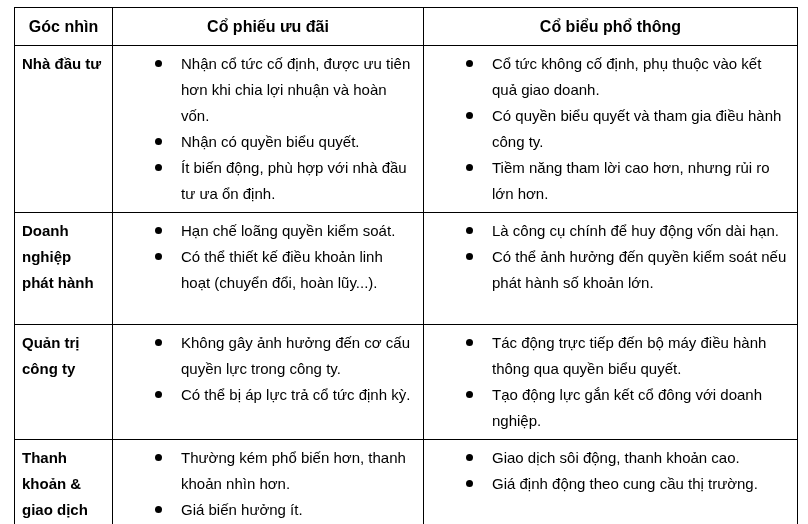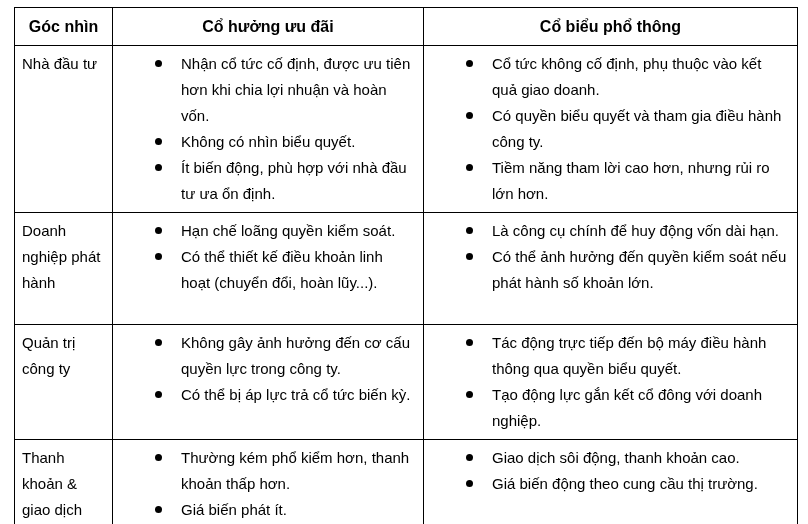--- a/index.html
+++ b/index.html
@@ -48,21 +48,21 @@
   table.compare tbody tr.r2 { height: 108px; }
   table.compare tbody tr.r3 { height: 87px;  }
 
   table.compare tbody td {
     vertical-align: top;
     font-size: 15px;
     line-height: 26px;
     padding: 5px 8px 5px 5px;
   }
   td.row-label {
-    font-weight: normal;
+    font-weight: bold;
     padding-left: 7px !important;
     padding-right: 10px !important;
   }
   td.bullets ul {
     margin: 0;
     padding: 0 0 0 36px;
     list-style: none;
   }
   td.bullets li {
     position: relative;
@@ -84,31 +84,31 @@
 <div class="canvas">
   <table class="compare">
     <colgroup>
       <col class="c-label">
       <col class="c-pref">
       <col class="c-common">
     </colgroup>
     <thead>
       <tr>
         <th>Góc nhìn</th>
-        <th>Cổ hưởng ưu đãi</th>
+        <th>Cổ phiếu ưu đãi</th>
         <th>Cổ biểu phổ thông</th>
       </tr>
     </thead>
     <tbody>
       <tr class="r0">
         <td class="row-label">Nhà đầu tư</td>
         <td class="bullets">
           <ul>
             <li><span class="dot"></span><span>Nhận cổ tức cố định, được ưu tiên hơn khi chia lợi nhuận và hoàn vốn.</span></li>
-            <li><span class="dot"></span><span>Không có nhìn biểu quyết.</span></li>
+            <li><span class="dot"></span><span>Nhận có quyền biểu quyết.</span></li>
             <li><span class="dot"></span><span>Ít biến động, phù hợp với nhà đầu tư ưa ổn định.</span></li>
           </ul>
         </td>
         <td class="bullets">
           <ul>
             <li><span class="dot"></span><span>Cổ tức không cố định, phụ thuộc vào kết quả giao doanh.</span></li>
             <li><span class="dot"></span><span>Có quyền biểu quyết và tham gia điều hành công ty.</span></li>
             <li><span class="dot"></span><span>Tiềm năng tham lời cao hơn, nhưng rủi ro lớn hơn.</span></li>
           </ul>
         </td>
@@ -126,40 +126,40 @@
             <li><span class="dot"></span><span>Là công cụ chính để huy động vốn dài hạn.</span></li>
             <li><span class="dot"></span><span>Có thể ảnh hưởng đến quyền kiểm soát nếu phát hành số khoản lớn.</span></li>
           </ul>
         </td>
       </tr>
       <tr class="r2">
         <td class="row-label">Quản trị công ty</td>
         <td class="bullets">
           <ul>
             <li><span class="dot"></span><span>Không gây ảnh hưởng đến cơ cấu quyền lực trong công ty.</span></li>
-            <li><span class="dot"></span><span>Có thể bị áp lực trả cổ tức biến kỳ.</span></li>
+            <li><span class="dot"></span><span>Có thể bị áp lực trả cổ tức định kỳ.</span></li>
           </ul>
         </td>
         <td class="bullets">
           <ul>
             <li><span class="dot"></span><span>Tác động trực tiếp đến bộ máy điều hành thông qua quyền biểu quyết.</span></li>
             <li><span class="dot"></span><span>Tạo động lực gắn kết cổ đông với doanh nghiệp.</span></li>
           </ul>
         </td>
       </tr>
       <tr class="r3">
         <td class="row-label">Thanh khoản &amp; giao dịch</td>
         <td class="bullets">
           <ul>
-            <li><span class="dot"></span><span>Thường kém phổ kiểm hơn, thanh khoản thấp hơn.</span></li>
-            <li><span class="dot"></span><span>Giá biến phát ít.</span></li>
+            <li><span class="dot"></span><span>Thường kém phổ biến hơn, thanh khoản nhìn hơn.</span></li>
+            <li><span class="dot"></span><span>Giá biến hưởng ít.</span></li>
           </ul>
         </td>
         <td class="bullets">
           <ul>
             <li><span class="dot"></span><span>Giao dịch sôi động, thanh khoản cao.</span></li>
-            <li><span class="dot"></span><span>Giá biến động theo cung cầu thị trường.</span></li>
+            <li><span class="dot"></span><span>Giá định động theo cung cầu thị trường.</span></li>
           </ul>
         </td>
       </tr>
     </tbody>
   </table>
 </div>
 
 </body></html>

